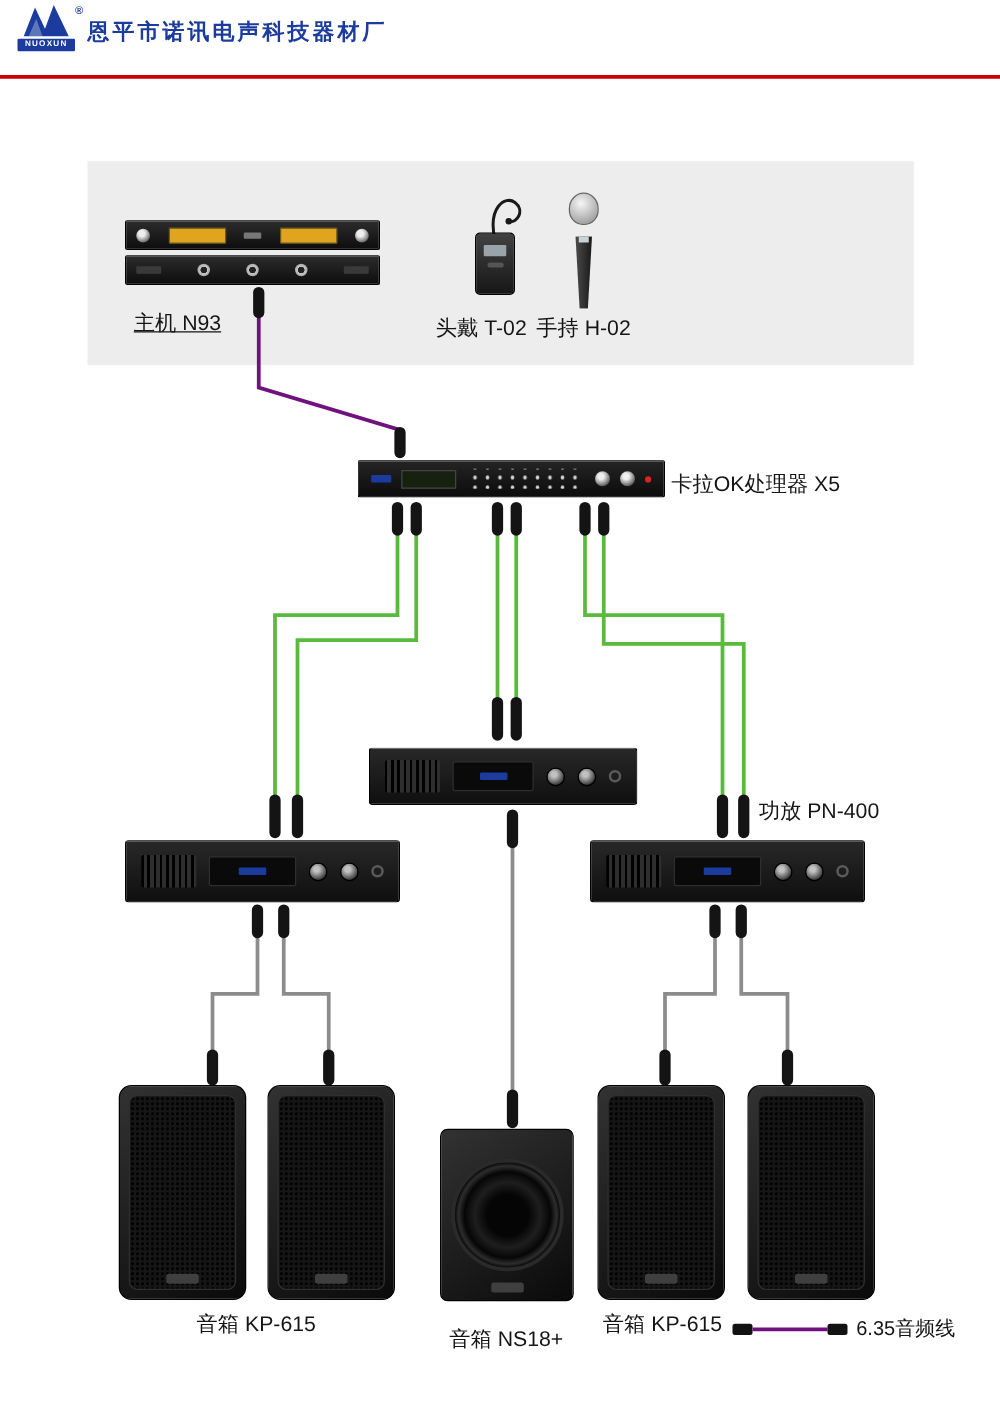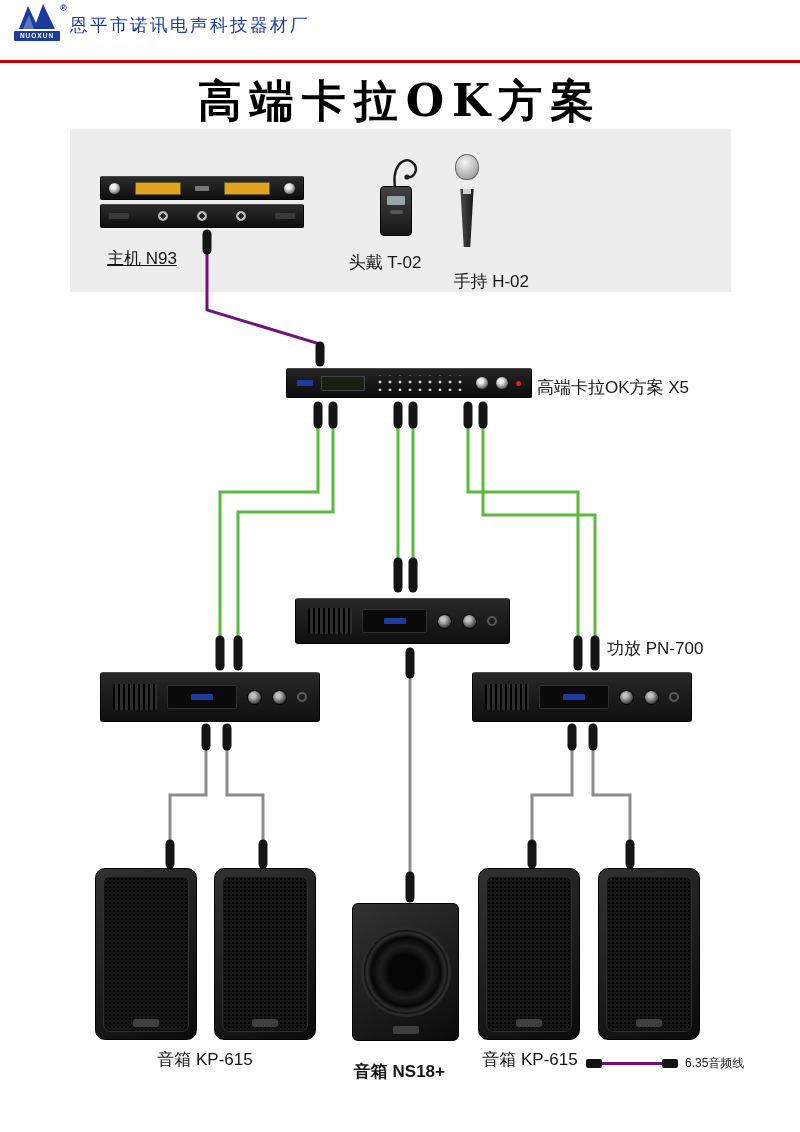--- a/index.html
+++ b/index.html
@@ -8,21 +8,21 @@
   .page { position:relative; width:800px; height:1132px; background:#fff; overflow:hidden; }
 
   
   .header { position:absolute; left:0; top:0; width:800px; height:62px; }
   .logo { position:absolute; left:13px; top:3px; width:48px; height:40px; }
   .logo svg { display:block; margin:0 auto; }
   .logo-banner { width:46px; height:10px; margin:1px auto 0; background:var(--brand-blue,#1c3b9e);
                  color:#fff; font-size:6.5px; font-weight:bold; text-align:center; line-height:10px;
                  letter-spacing:1px; border-radius:1px; }
   .reg { position:absolute; left:60px; top:3px; font-size:9px; color:var(--brand-blue,#1c3b9e); font-weight:bold; }
-  .company-cn { position:absolute; left:70px; top:13px; font-size:17.5px; font-weight:normal;
+  .company-cn { position:absolute; left:70px; top:13px; font-size:17.5px; font-weight:bold;
                 color:var(--brand-blue,#1c3b9e); letter-spacing:2.5px; }
   .company-en { position:absolute; left:13px; top:42px; font-size:12.5px; font-weight:bold;
                 color:var(--brand-blue,#1c3b9e); letter-spacing:0.3px; }
   .header-rule { position:absolute; left:0; top:60px; width:800px; height:3px; background:var(--accent-red,#c80000); }
 
   
   .page-title { position:absolute; left:0; top:72px; width:800px; text-align:center;
                 font-family:"DejaVu Serif","Liberation Serif",serif; font-size:44px; font-weight:bold;
                 color:#000; letter-spacing:8px; }
 
@@ -103,57 +103,56 @@
   .sub { left:352px; top:903px; width:107px; height:138px; border-radius:6px; }
   .sub-cone { position:absolute; left:50%; top:50%; transform:translate(-50%,-50%);
               width:90px; height:90px; border-radius:50%; border:3px solid #2a2a2a;
               background:radial-gradient(circle,#050505 28%,#1e1e1e 44%,#060606 58%,#2d2d2d 66%,#000 72%); }
   .sub-plate { bottom:6px; }
 
   
   .dev-label { position:absolute; font-size:17px; color:#151515; }
   .lbl-receiver  { left:107px; top:247px;text-decoration:underline; }
   .lbl-headset   { left:335px; top:251px; width:100px; text-align:center; }
-  .lbl-handheld  { left:429px; top:251px; width:100px; text-align:right;margin-top:19px; }
+  .lbl-handheld  { left:429px; top:251px; width:100px; text-align:left; }
   .lbl-processor { left:537px; top:376px; }
   .lbl-amp       { left:607px; top:637px; }
   .lbl-spk-left  { left:145px; top:1048px; width:120px; text-align:center; }
-  .lbl-sub       { left:325px; top:1060px; width:120px; text-align:right;font-weight:bold; }
+  .lbl-sub       { left:345px; top:1060px; width:120px; text-align:center; }
   .lbl-spk-right { left:470px; top:1048px; width:120px; text-align:center; }
 
   
   .legend { position:absolute; left:586px; top:1050px; width:212px; }
   .legend-row { display:flex; align-items:center; height:26px; gap:7px; }
   .cable-sample { width:92px; display:flex; align-items:center; flex:none; }
   .plug { width:16px; height:9px; background:#121212; border-radius:2px; flex:none; }
   .wire { flex:1; height:3px; }
   .wire-635 { background:var(--cable-635,#70127d); }
   .wire-xlr { background:var(--cable-xlr,#58bb3c); }
   .wire-spk { background:var(--cable-speakon,#8c8c8c); }
-  .legend-label { font-size:12px; color:#151515; white-space:nowrap; }
+  .legend-label { font-size:16px; color:#151515; white-space:nowrap; }
 </style>
 </head>
 <body>
 
 <div class="page">
 
   <header class="header">
     <div class="logo">
       <svg width="40" height="27" viewBox="0 0 40 27">
         <path d="M2 26 L11 3 L19 20 L26 1 L38 26 Z" fill="#1c3b9e"></path>
         <path d="M6 26 L12 12 L17 26 Z" fill="#ffffff" opacity="0.3"></path>
       </svg>
       <div class="logo-banner">NUOXUN</div>
     </div>
     <span class="reg">®</span>
     <div class="company-cn">恩平市诺讯电声科技器材厂</div>
     <div class="header-rule"></div>
   </header>
 
-  <h1 class="page-title">高端卡拉OK方案</h1>
 
   <div class="top-panel"></div>
 
   <svg class="cables" width="800" height="1132" viewBox="0 0 800 1132">
     <path class="wire-635-stroke" d="M207 246 L207 310 L320 344 L320 356"></path>
     <g class="wire-xlr-stroke">
       <path d="M318 420 L318 492 L220 492 L220 646"></path>
       <path d="M333 420 L333 512 L238 512 L238 646"></path>
       <path d="M398 420 L398 570"></path>
       <path d="M413 420 L413 570"></path>
@@ -284,22 +283,22 @@
     <div class="spk-plate"></div>
   </div>
   <div class="speaker spk4">
     <div class="spk-grille"></div>
     <div class="spk-plate"></div>
   </div>
 
   <div class="dev-label lbl-receiver">主机 N93</div>
   <div class="dev-label lbl-headset">头戴 T-02</div>
   <div class="dev-label lbl-handheld">手持 H-02</div>
-  <div class="dev-label lbl-processor">高端卡拉OK方案 X5</div>
-  <div class="dev-label lbl-amp">功放 PN-700</div>
+  <div class="dev-label lbl-processor">卡拉OK处理器 X5</div>
+  <div class="dev-label lbl-amp">功放 PN-400</div>
   <div class="dev-label lbl-spk-left">音箱 KP-615</div>
   <div class="dev-label lbl-sub">音箱 NS18+</div>
   <div class="dev-label lbl-spk-right">音箱 KP-615</div>
 
   <div class="legend">
     <div class="legend-row">
       <div class="cable-sample">
         <span class="plug"></span>
         <span class="wire wire-635"></span>
         <span class="plug"></span>

